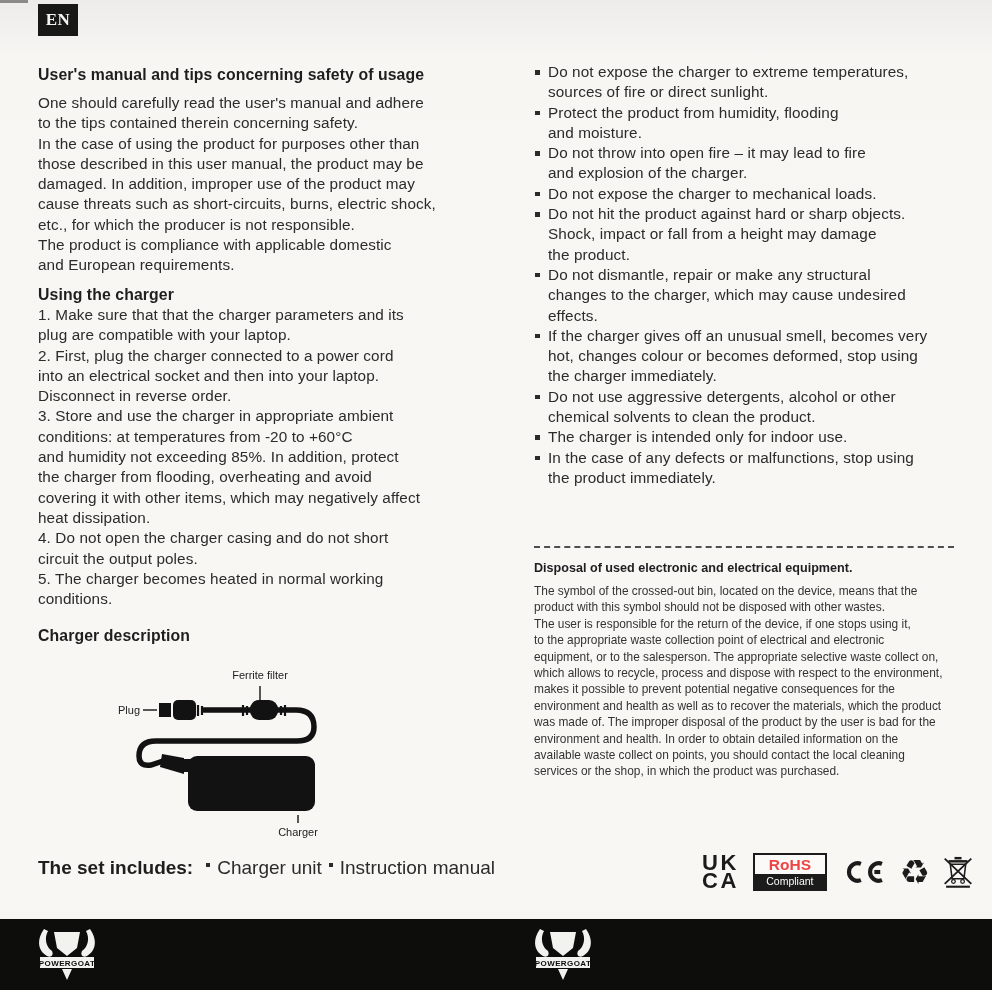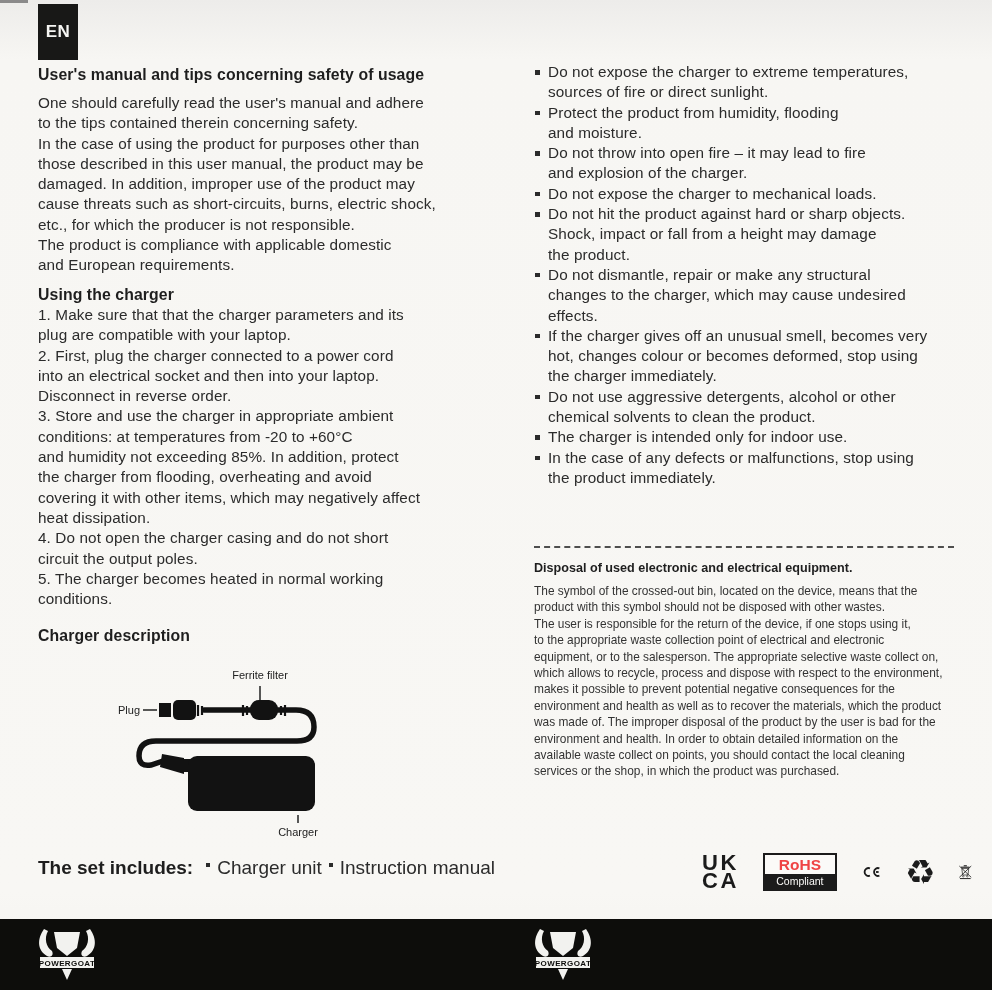--- a/index.html
+++ b/index.html
@@ -9,24 +9,24 @@
     color:#2b2b2b;
     background:#e8e7e4;
   }
   .page {
     position:relative; width:992px; height:990px; overflow:hidden;
     background:linear-gradient(180deg,#edecea 0%,#f7f6f3 6%,#f8f7f4 90%,#f3f2ef 100%);
   }
   .scan-smudge { position:absolute; left:0; top:0; width:28px; height:3px; background:#3a3a3a; opacity:.55; }
 
   .en-badge {
-    position:absolute; left:38px; top:4px; width:40px; height:56px;
+    position:absolute; left:38px; top:4px; width:40px; height:32px;
     background:#181817; color:#f5f5f3;
     display:flex; align-items:center; justify-content:center;
-    font-weight:bold; font-size:17px; letter-spacing:.5px;
+    font-weight:bold; font-size:17px; letter-spacing:.5px;font-family:Liberation Serif, serif;
   }
 
   h2.sec { font-size:15.8px; font-weight:bold; color:#1e1e1e; letter-spacing:.1px; }
   .body-text {
     font-size:15.3px; line-height:20.3px; white-space:pre-line; letter-spacing:.1px;
   }
   .abs { position:absolute; }
 
   
   .l-h1   { left:38px; top:66px;  width:470px; }
@@ -47,21 +47,21 @@
   .remarks li {
     position:relative; padding-left:14px; white-space:pre-line;
     font-size:15.3px; line-height:20.3px; letter-spacing:.1px;
   }
   .remarks li::before { content:""; position:absolute; left:1px; top:8px; width:4.5px; height:4.5px; background:#2b2b2b; }
 
   .dashed { left:534px; top:546px; width:420px; border-top:2px dashed #4e4e4e; }
   .r-h2   { left:534px; top:561px; width:440px; font-size:12.6px; font-weight:bold; color:#1e1e1e; }
   .r-small{ left:534px; top:583px; width:452px; font-size:11.9px; line-height:16.4px; white-space:pre-line; color:#333; }
 
-  .badges { left:702px; top:847px; width:270px; height:50px; display:flex; align-items:center; gap:24px; }
+  .badges { left:702px; top:847px; width:270px; height:50px; display:flex; align-items:center; gap:14px; }
   .ukca { display:flex; flex-direction:column; font-weight:bold; font-size:22px; line-height:18px; letter-spacing:2.5px; color:#1b1b1b; }
   .rohs { border:2.5px solid #1b1b1b; text-align:center; background:#fbfaf8; }
   .rohs-top { font-weight:bold; font-size:15.5px; padding:0 14px; color:#ef4444; line-height:19px; }
   .rohs-bottom { background:#1b1b1b; color:#fbfaf8; font-size:10.5px; padding:1px 4px 2px; line-height:12px; }
   .recycle { font-size:34px; line-height:34px; color:#1b1b1b; }
 
   
   .band { position:absolute; left:0; right:0; bottom:0; height:71px; background:#0d0d0b; }
   .goat { position:absolute; top:9px; width:64px; height:54px; }
   .goat-1 { left:35px; }

